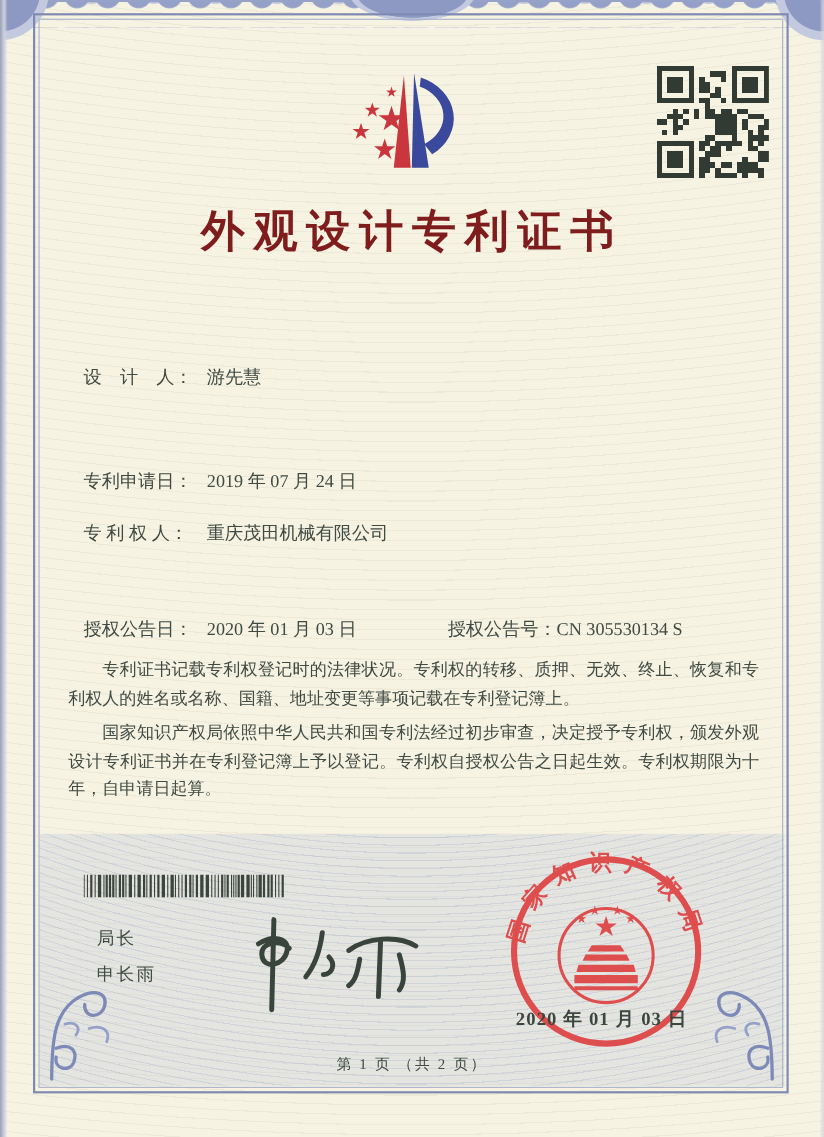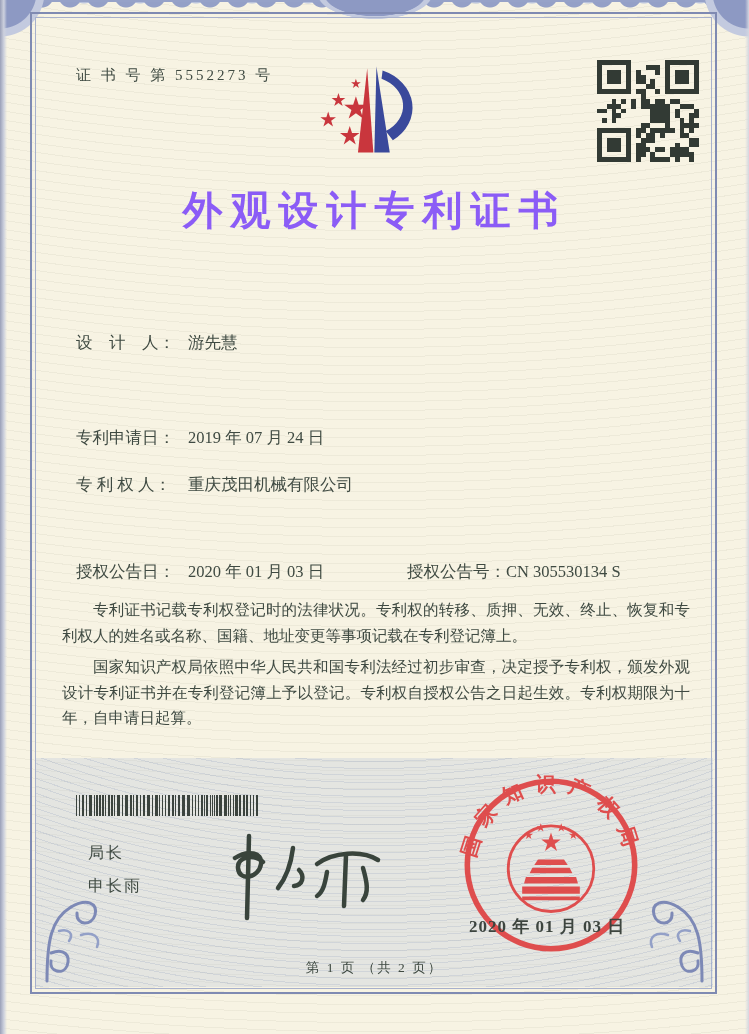--- a/index.html
+++ b/index.html
@@ -32,21 +32,21 @@
         background-color:rgba(186,199,222,.30);
         background-image:repeating-radial-gradient(circle at 338px -900px, rgba(110,130,175,.17) 0 1px, transparent 1px 7px);}
   .fl{position:absolute;width:78px;height:108px;}
   .fl.bl{left:37px;top:877px;}
   .fl.br{right:37px;top:877px;transform:scaleX(-1);}
   
   .cert-no{position:absolute;left:76px;top:66px;font-size:15px;letter-spacing:3px;}
   .logo{position:absolute;left:292px;top:50px;width:175px;height:118px;}
   .qr{position:absolute;left:597px;top:60px;width:102px;height:102px;}
   .title{position:absolute;left:0;right:0;top:183px;text-align:center;font-size:40px;font-weight:bold;
-        letter-spacing:8px;color:#8b5cf6;}
+        letter-spacing:8px;color:#7f1d1d;}
   .frow{position:absolute;left:76px;font-size:16.5px;white-space:nowrap;}
   .flabel{display:inline-block;width:112px;white-space:pre;}
   .grant-right{position:absolute;left:300px;top:0;white-space:nowrap;margin-left:31px;}
   .paras{position:absolute;left:62px;top:597px;width:628px;font-size:15.5px;line-height:25.5px;
         text-align:justify;}
   .paras p{margin:0 0 6px 0;text-indent:2em;}
   .barcode{position:absolute;left:76px;top:795px;width:216px;height:21px;display:flex;overflow:hidden;}
   .barcode span{display:block;height:100%;background:#3c443e;flex:none;}
   .signer-title{position:absolute;left:88px;top:843px;font-size:16px;letter-spacing:2px;font-family:Liberation Serif, serif;}
   .signer-name{position:absolute;left:88px;top:876px;font-size:16px;letter-spacing:2px;font-family:"Liberation Sans",sans-serif;}
@@ -88,21 +88,20 @@
   </div>
 
   <div class="bottom-panel"></div>
   <svg class="fl bl" viewBox="0 0 78 108">
       <use href="#flourish"></use>
     </svg>
   <svg class="fl br" viewBox="0 0 78 108">
       <use href="#flourish"></use>
     </svg>
 
-  <div class="cert-no">证 书 号 第 5552273 号</div>
 
   <svg class="logo" viewBox="0 0 170 115">
     <use href="#star" transform="translate(62,33) scale(5)" fill="#c9363d"></use>
     <use href="#star" transform="translate(45,49) scale(7)" fill="#c9363d"></use>
     <use href="#star" transform="translate(62,57) scale(12)" fill="#c9363d"></use>
     <use href="#star" transform="translate(35,68) scale(8)" fill="#c9363d"></use>
     <use href="#star" transform="translate(56,84) scale(10)" fill="#c9363d"></use>
     <polygon points="73,18 64,100 79,100" fill="#c9363d"></polygon>
     <polygon points="82,16 80,100 95,100" fill="#3a499b"></polygon>
     <path d="M88,20 A46,39 0 0 1 98,88 L91,79 A36,29 0 0 0 87,28 Z" fill="#3a499b"></path>

